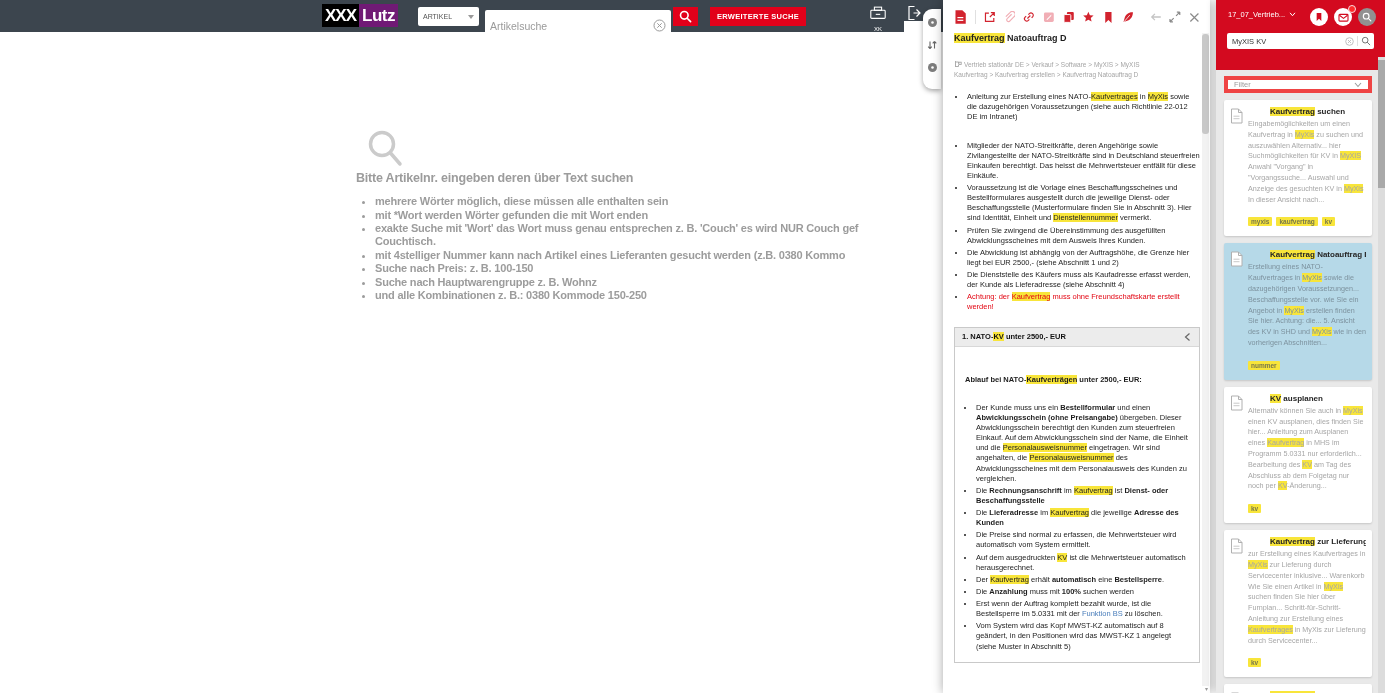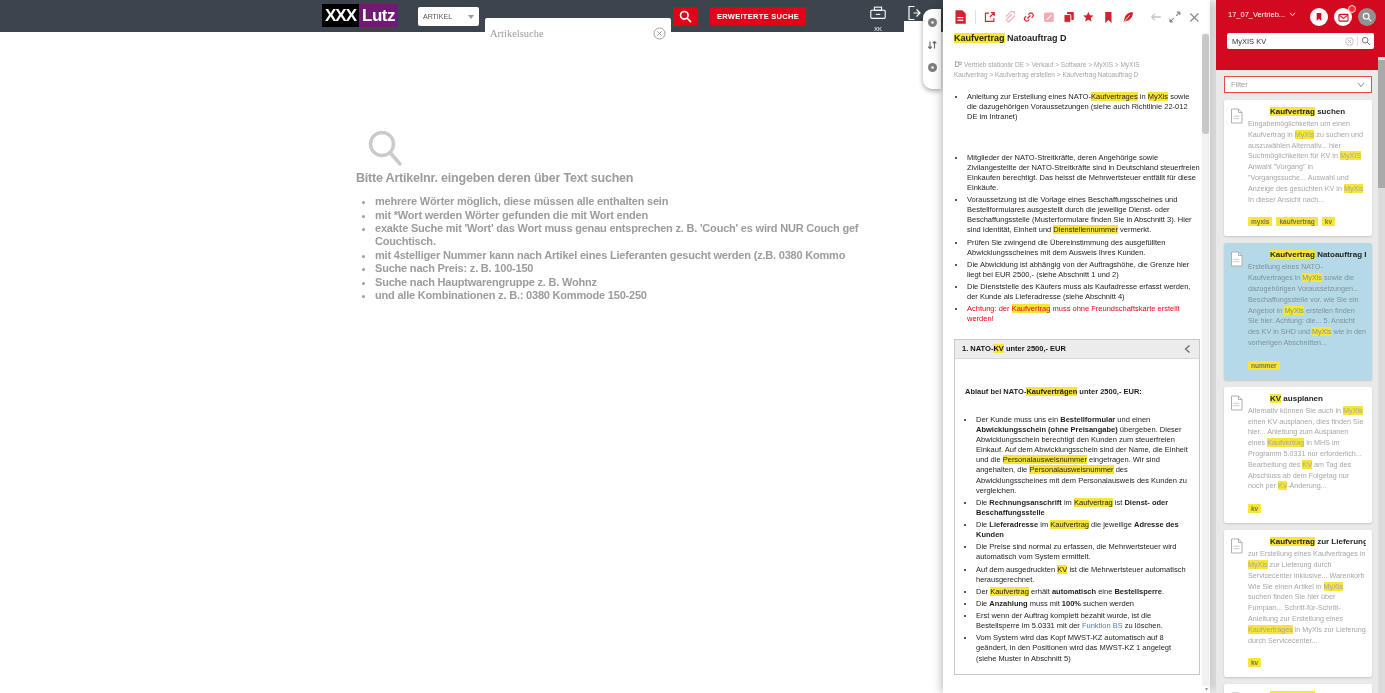--- a/index.html
+++ b/index.html
@@ -18,22 +18,22 @@
   .topbar { position:absolute; left:0; top:0; width:943px; height:32px; background:#3c454e; z-index:1; }
   .logo { position:absolute; left:322px; top:4px; height:23px; display:flex; font-weight:700;
           font-size:17px; line-height:23px; cursor:pointer; }
   .logo-xxx { background:#000; color:#fff; padding:0 3px; letter-spacing:-1px; }
   .logo-lutz { background:#701a75; color:#fff; padding:0 3px; letter-spacing:-.5px; }
   .cat-dd { position:absolute; left:418px; top:7px; width:61px; height:19px; background:#fff;
             border-radius:2px; font-size:7px; color:#555; display:flex; align-items:center;
             justify-content:space-between; padding:0 5px; cursor:pointer; }
   .tri-down { width:0; height:0; border-left:3px solid transparent; border-right:3px solid transparent;
               border-top:4px solid #999; }
-  .hdr-search { position:absolute; left:485px; top:18px; width:186px; height:31px; background:#fff;
-                border-radius:2px; display:flex; align-items:center; padding:0 5px;font-family:Liberation Serif, serif; }
+  .hdr-search { position:absolute; left:485px; top:10px; width:186px; height:31px; background:#fff;
+                border-radius:2px; display:flex; align-items:center; padding:0 5px; }
   .hdr-search input { flex:1; min-width:0; border:0; outline:0; background:transparent;
                       font-size:10.5px; color:#666; font-family:inherit; }
   .hdr-search input::placeholder { color:#9a9a9a; }
   .hdr-search-btn { position:absolute; left:673px; top:7px; width:25px; height:19px; background:#e2001a;
                     display:flex; align-items:center; justify-content:center; cursor:pointer; }
   .adv-btn { position:absolute; left:710px; top:7px; width:96px; height:19px; background:#e2001a;
              color:#fff; font-size:7.5px; font-weight:700; letter-spacing:.3px; display:flex;
              align-items:center; justify-content:center; cursor:pointer; }
   .reg-wrap { position:absolute; left:866px; top:5px; width:24px; text-align:center; color:#fff; cursor:pointer; }
   .reg-label { font-size:6px; margin-top:1px; }
@@ -60,21 +60,21 @@
   .help-toolbar { display:flex; align-items:center; gap:8px; padding:9px 10px 0 11px; }
   .tb-div { width:1px; height:14px; background:#e0e0e0; }
   .tb-sp { flex:1; }
   .help-toolbar > * { cursor:pointer; }
   .help-title { padding:8px 11px 0; font-size:9px; font-weight:700; color:#1d1d1d; }
   .breadcrumb { padding:17px 40px 0 11px; font-size:6.5px; color:#a5a5a5; line-height:1.55; }
   .breadcrumb svg { vertical-align:-1px; margin-right:2px; }
   .help-content { padding:12px 10px 0 11px; font-size:7.5px; color:#1d1d1d; line-height:1.35; }
   .hb { margin:0; padding-left:12px; list-style:disc; }
   .hb li { margin-bottom:2px; padding-left:1px; }
-  .hb1 li:first-child { margin-bottom:30px; }
+  .hb1 li:first-child { margin-bottom:18px; }
   .section-box { border:1px solid #c9c9c9; margin-top:14px; }
   .section-head { display:flex; align-items:center; justify-content:space-between; background:#ececec;
                   padding:4px 7px; font-size:7.5px; font-weight:700; color:#111;
                   border-bottom:1px solid #d8d8d8; cursor:pointer; }
   .section-body { padding:8px 8px 8px 8px; }
   .section-intro { font-weight:700; font-size:7.5px; margin:20px 0 18px 2px; }
   .help-scroll { position:absolute; top:33px; right:1px; width:7px; height:653px; background:#f2f2f2; }
   .help-thumb { width:100%; height:100px; background:#c8c8c8; border-radius:3px; margin-top:1px; cursor:pointer; }
   .scroll-arrow { position:absolute; right:2px; bottom:1px; font-size:6px; color:#9a9a9a; }
 
@@ -91,21 +91,21 @@
   .circ.sr { left:142px; background:#919191; }
   .badge { position:absolute; top:-3px; right:-4px; width:8px; height:8px; border-radius:50%;
            background:#ff2b2b; border:1.5px solid #f6dede; }
   .sb-search { position:absolute; left:11px; top:33px; width:147px; height:16px; background:#fff;
                border-radius:2px; display:flex; align-items:center; }
   .sb-search input { flex:1; min-width:0; border:0; outline:0; background:transparent;
                      font-size:7.5px; color:#333; padding:0 5px; font-family:inherit; }
   .sb-search .ic { padding:0 3px; display:flex; align-items:center; cursor:pointer; }
   .sb-div { width:1px; height:10px; background:#e0e0e0; }
   .sb-body { padding:6px 13px 0 8px; }
-  .filter { height:17px; background:#fff; border:1px solid #ef4444; display:flex; align-items:center;
+  .filter { height:17px; background:#fff; border:4px solid #ef4444; display:flex; align-items:center;
             padding:0 6px; font-size:7.5px; color:#9c9c9c; cursor:pointer; }
   .filter svg { margin-left:auto; }
   .card { display:flex; gap:5px; background:#fff; margin-top:7px; padding:7px 6px 8px 6px;
           border-radius:2px; box-shadow:0 1px 2px rgba(0,0,0,.15); cursor:pointer; }
   .card.selected { background:#b6d9e8; }
   .doc-ic { flex:0 0 auto; margin-top:1px; }
   .card-text { flex:1; min-width:0; }
   .card-title { font-size:8px; font-weight:700; color:#262626; white-space:nowrap; overflow:hidden;
                 margin-bottom:3px;padding-left:22px; }
   .card-body { font-size:7.2px; color:#a6a6a6; line-height:1.5; }

